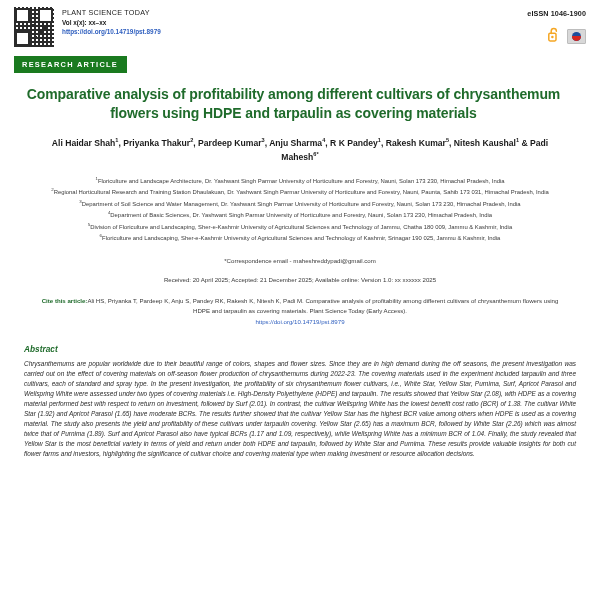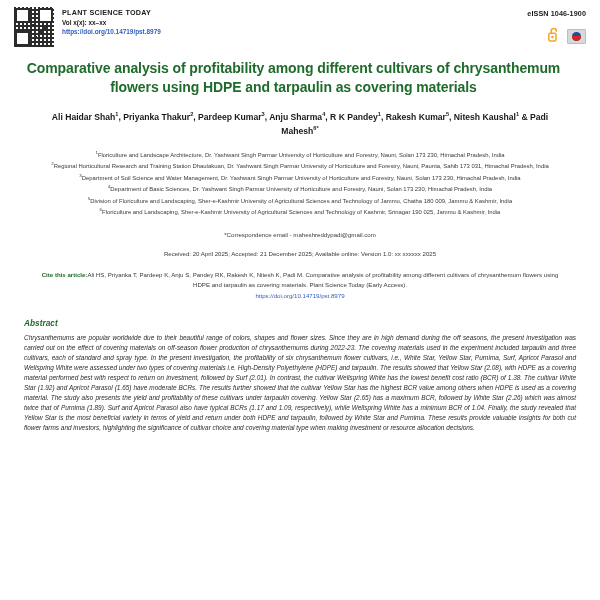--- a/index.html
+++ b/index.html
@@ -73,21 +73,21 @@
     height: 3px;
     background: #2b2b2b;
   }
 
   .journal-block {
     padding-top: 1px;
     line-height: 1.42;
   }
   .journal-name {
     font-size: 7.2px;
-    font-weight: bold;
+    font-weight: normal;
     letter-spacing: 0.25px;
     color: #1a1a1a;
   }
   .journal-vol {
     font-size: 6.4px;
     font-weight: bold;
     color: #1a1a1a;
   }
   .journal-doi {
     font-size: 6.4px;
@@ -276,20 +276,21 @@
           </svg>
         </span>
         <span class="crossmark">
           <span class="crossmark-inner"></span>
         </span>
       </div>
     </div>
 
   </div>
 
+  <div class="article-type">RESEARCH ARTICLE</div>
 
   
   <h1 class="title">Comparative analysis of profitability among different cultivars of chrysanthemum flowers using HDPE and tarpaulin as covering materials</h1>
 
   
   <div class="authors">Ali Haidar Shah<sup>1</sup>, Priyanka Thakur<sup>2</sup>, Pardeep Kumar<sup>3</sup>, Anju Sharma<sup>4</sup>, R K Pandey<sup>1</sup>, Rakesh Kumar<sup>5</sup>, Nitesh Kaushal<sup>1</sup> &amp; Padi Mahesh<sup>6*</sup></div>
 
   
   <div class="affiliations">
     <p class="aff"><sup>1</sup>Floriculture and Landscape Architecture, Dr. Yashwant Singh Parmar University of Horticulture and Forestry, Nauni, Solan 173 230, Himachal Pradesh, India</p>

